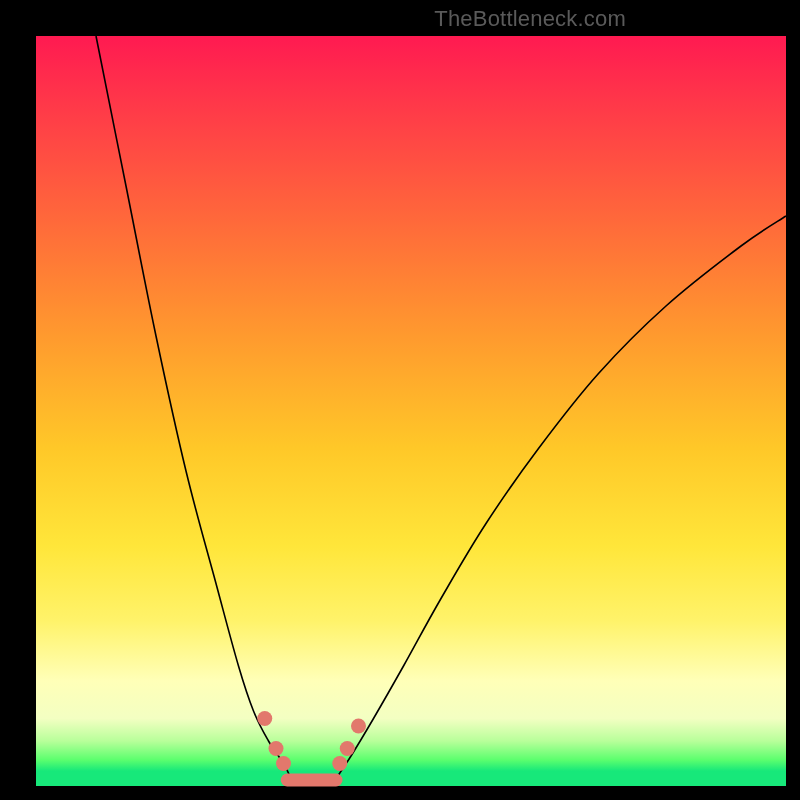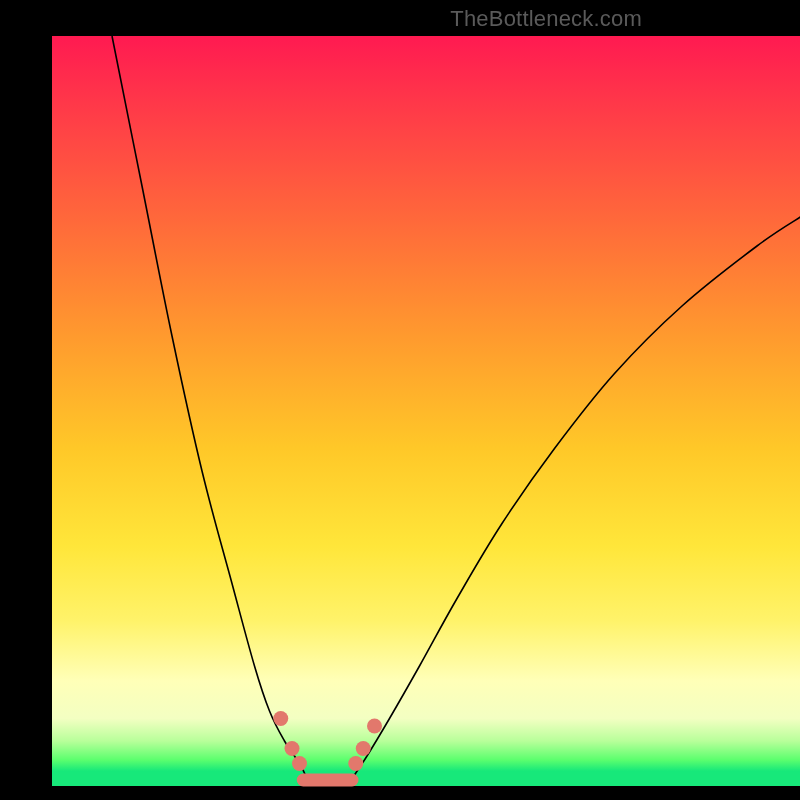--- a/index.html
+++ b/index.html
@@ -6,21 +6,21 @@
     margin: 0;
     padding: 0;
     width: 800px;
     height: 800px;
     background: #000;
     overflow: hidden;
     font-family: Arial, Helvetica, sans-serif;
   }
   .frame {
     position: absolute;
-    left: 16px;
+    left: 0;
     top: 0;
     width: 640px;
     height: 800px;
     background: #000;
   }
   .plot-area {
     position: absolute;
     left: 36px;
     top: 36px;
     width: 750px;

